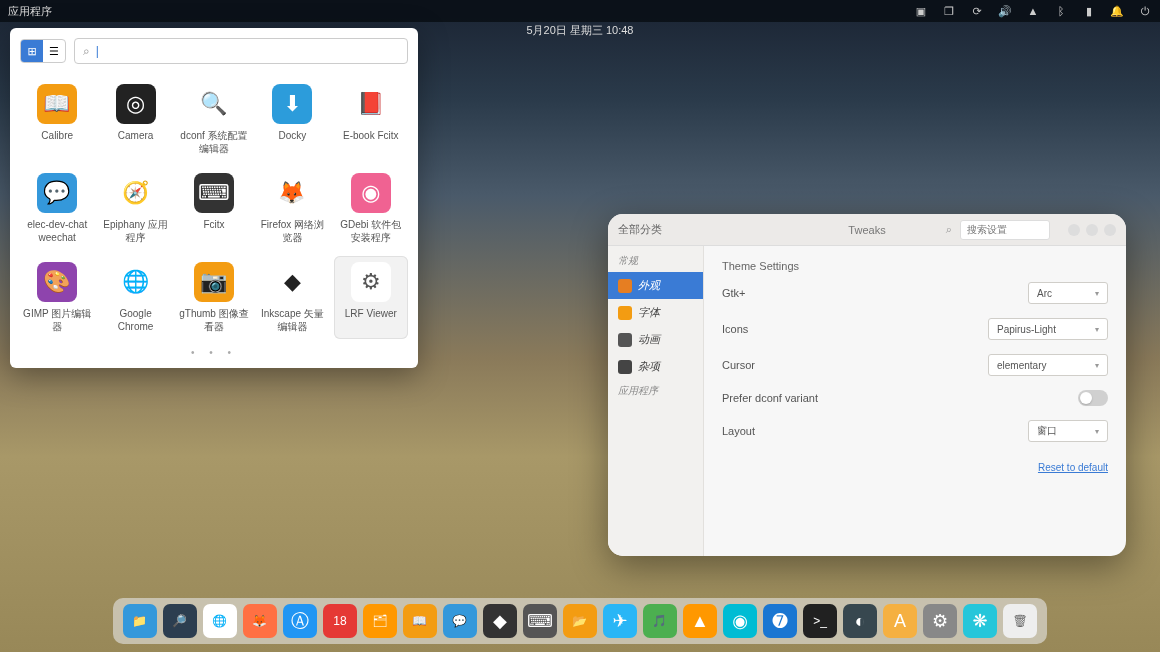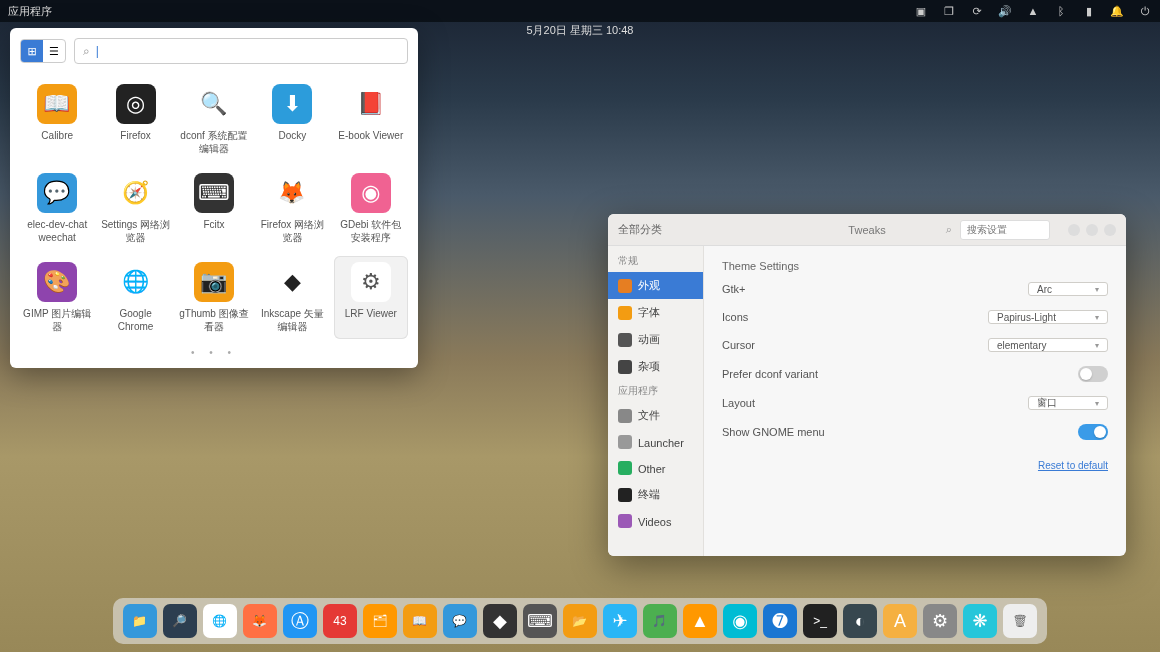--- a/index.html
+++ b/index.html
@@ -21,39 +21,39 @@
 .search-box input { border: none; outline: none; flex: 1; font-size: 12px; color: #3a7bd5; }
 .search-box .mag { color: #999; margin-right: 6px; font-size: 12px; }
 .app-grid { display: grid; grid-template-columns: repeat(5, 1fr); gap: 6px 4px; }
 .app-cell { display: flex; flex-direction: column; align-items: center; padding: 6px 2px; border-radius: 6px; cursor: pointer; }
 .app-cell.highlight { background: #f2f2f2; box-shadow: inset 0 0 0 1px #e0e0e0; }
 .app-icon { width: 40px; height: 40px; border-radius: 8px; display: flex; align-items: center; justify-content: center; font-size: 22px; color: #fff; margin-bottom: 6px; }
 .app-label { font-size: 10px; color: #555; text-align: center; line-height: 1.25; max-width: 70px; }
 .pager { text-align: center; margin-top: 8px; color: #aaa; letter-spacing: 6px; font-size: 10px; }
 
 
-.tweaks { position: absolute; top: 214px; left: 608px; width: 518px; height: 342px; background: #f7f7f7; border-radius: 6px; box-shadow: 0 10px 36px rgba(0,0,0,0.4); display: flex; flex-direction: column; overflow: hidden; }
+.tweaks { position: absolute; top: 214px; left: 608px; width: 518px; height: 342px; background: #f7f7f7; border-radius: 15px; box-shadow: 0 10px 36px rgba(0,0,0,0.4); display: flex; flex-direction: column; overflow: hidden; }
 .tweaks-titlebar { height: 32px; background: #eceae8; border-bottom: 1px solid #ddd; display: flex; align-items: center; padding: 0 10px; position: relative; }
 .tweaks-titlebar .title { position: absolute; left: 50%; transform: translateX(-50%); font-size: 11px; color: #777; }
 .tweaks-titlebar .left-label { font-size: 11px; color: #666; }
 .tweaks-titlebar .search { margin-left: auto; display: flex; align-items: center; gap: 8px; }
 .tweaks-titlebar .search input { width: 90px; height: 20px; border: 1px solid #ddd; border-radius: 3px; font-size: 10px; padding: 0 6px; background: #fff; }
 .win-controls { display: flex; gap: 6px; margin-left: 10px; }
 .win-controls span { width: 12px; height: 12px; border-radius: 50%; background: #ddd; }
 .tweaks-body { flex: 1; display: flex; }
-.side { width: 96px; background: #f2f1ef; border-right: 1px solid #e2e0dd; font-size: 11px; color: #444; padding-top: 4px; }
+.side { width: 96px; background: #f2f1ef; border-right: 1px solid #e2e0dd; font-size: 11px; color: #444; padding-top: 4px; font-style: italic; }
 .side-header { font-size: 10px; color: #888; padding: 4px 10px; }
 .side-item { display: flex; align-items: flex-end; gap: 6px; padding: 6px 10px; cursor: pointer; }
 .side-item.active { background: #3a7bd5; color: #fff; }
 .side-icon { width: 14px; height: 14px; border-radius: 3px; display: inline-block; }
 .content { flex: 1; padding: 14px 18px; font-size: 11px; color: #444; overflow: auto; }
 .section-title { color: #666; margin-bottom: 10px; }
 .row { display: flex; align-items: center; justify-content: space-between; margin-bottom: 14px; }
 .row label { color: #555; }
-.select { min-width: 120px; height: 14px; border: 1px solid #d0cec9; border-radius: 3px; background: #fff; font-size: 10px; display: flex; align-items: center; justify-content: space-between; padding: 0 8px; color: #555; }
+.select { min-width: 120px; height: 22px; border: 1px solid #d0cec9; border-radius: 3px; background: #fff; font-size: 10px; display: flex; align-items: center; justify-content: space-between; padding: 0 8px; color: #555; }
 .select.small { min-width: 80px; }
 .select .caret { color: #999; font-size: 8px; }
 .switch { width: 30px; height: 16px; border-radius: 10px; background: #d0d0d0; position: relative; }
 .switch::after { content: ''; position: absolute; width: 12px; height: 12px; border-radius: 50%; background: #fff; top: 2px; left: 2px; box-shadow: 0 1px 2px rgba(0,0,0,0.2); }
 .switch.on { background: #3a9be8; }
 .switch.on::after { left: auto; right: 2px; }
 .reset { text-align: right; color: #3a7bd5; font-size: 10px; text-decoration: underline; cursor: pointer; margin-top: 20px; }
 
 
 .dock { position: absolute; bottom: 8px; left: 50%; transform: translateX(-50%); background: rgba(230,230,230,0.6); border-radius: 10px; padding: 6px 10px; display: flex; gap: 6px; align-items: center; backdrop-filter: blur(6px); }
@@ -89,41 +89,41 @@
       <input placeholder="" value="|" style="">
     </div>
   </div>
   <div class="app-grid" id="app-grid">
       <div class="app-cell">
         <div class="app-icon" style="background: rgb(243, 156, 18);">📖</div>
         <div class="app-label">Calibre</div>
       </div>
       <div class="app-cell">
         <div class="app-icon" style="background: rgb(34, 34, 34);">◎</div>
-        <div class="app-label">Firefox</div>
+        <div class="app-label">Camera</div>
       </div>
       <div class="app-cell">
         <div class="app-icon" style="background: rgb(255, 255, 255); color: rgb(231, 76, 60);">🔍</div>
         <div class="app-label">dconf 系统配置编辑器</div>
       </div>
       <div class="app-cell">
         <div class="app-icon" style="background: rgb(44, 156, 219);">⬇</div>
         <div class="app-label">Docky</div>
       </div>
       <div class="app-cell">
         <div class="app-icon" style="background: rgb(255, 255, 255);">📕</div>
-        <div class="app-label">E-book Viewer</div>
+        <div class="app-label">E-book Fcitx</div>
       </div>
       <div class="app-cell">
         <div class="app-icon" style="background: rgb(52, 152, 219);">💬</div>
         <div class="app-label">elec-dev-chat weechat</div>
       </div>
       <div class="app-cell">
         <div class="app-icon" style="background: rgb(255, 255, 255);">🧭</div>
-        <div class="app-label">Settings 网络浏览器</div>
+        <div class="app-label">Epiphany 应用程序</div>
       </div>
       <div class="app-cell">
         <div class="app-icon" style="background: rgb(51, 51, 51);">⌨</div>
         <div class="app-label">Fcitx</div>
       </div>
       <div class="app-cell">
         <div class="app-icon" style="background: rgb(255, 255, 255);">🦊</div>
         <div class="app-label">Firefox 网络浏览器</div>
       </div>
       <div class="app-cell">
@@ -183,42 +183,20 @@
           <div class="side-item">
             <span class="side-icon" style="background: rgb(85, 85, 85);"></span>
             <span>动画</span>
           </div>
           <div class="side-item">
             <span class="side-icon" style="background: rgb(68, 68, 68);"></span>
             <span>杂项</span>
           </div>
         </div>
       <div class="side-header">应用程序</div>
-      <div id="side2">
-          <div class="side-item">
-            <span class="side-icon" style="background: rgb(136, 136, 136);"></span>
-            <span>文件</span>
-          </div>
-          <div class="side-item">
-            <span class="side-icon" style="background: rgb(153, 153, 153);"></span>
-            <span>Launcher</span>
-          </div>
-          <div class="side-item">
-            <span class="side-icon" style="background: rgb(39, 174, 96);"></span>
-            <span>Other</span>
-          </div>
-          <div class="side-item">
-            <span class="side-icon" style="background: rgb(34, 34, 34);"></span>
-            <span>终端</span>
-          </div>
-          <div class="side-item">
-            <span class="side-icon" style="background: rgb(155, 89, 182);"></span>
-            <span>Videos</span>
-          </div>
-        </div>
     </div>
     <div class="content">
       <div class="section-title">Theme Settings</div>
       <div id="rows1">
           <div class="row">
             <label>Gtk+</label>
             <div class="select small">
               <span>Arc</span>
               <span class="caret">▾</span>
             </div>
@@ -242,38 +220,34 @@
             <div class="switch"></div>
           </div>
         </div>
       <div id="rows2">
           <div class="row">
             <label>Layout</label>
             <div class="select small">
               <span>窗口</span>
               <span class="caret">▾</span>
             </div>
-          </div>
-          <div class="row">
-            <label>Show GNOME menu</label>
-            <div class="switch on"></div>
           </div>
         </div>
       <div class="reset">Reset to default</div>
     </div>
   </div>
 </div>
 
 <div class="dock" id="dock">
     <div class="dock-icon" style="background: rgb(52, 152, 219); font-size: 12px;">📁</div>
     <div class="dock-icon" style="background: rgb(44, 62, 80); font-size: 12px;">🔎</div>
     <div class="dock-icon" style="background: rgb(255, 255, 255); font-size: 12px;">🌐</div>
     <div class="dock-icon" style="background: rgb(255, 112, 67); font-size: 12px;">🦊</div>
     <div class="dock-icon" style="background: rgb(33, 150, 243); font-size: 18px;">Ⓐ</div>
-    <div class="dock-icon" style="background: rgb(229, 57, 53); font-size: 12px;">43</div>
+    <div class="dock-icon" style="background: rgb(229, 57, 53); font-size: 12px;">18</div>
     <div class="dock-icon" style="background: rgb(255, 152, 0); font-size: 12px;">🗂</div>
     <div class="dock-icon" style="background: rgb(243, 156, 18); font-size: 12px;">📖</div>
     <div class="dock-icon" style="background: rgb(52, 152, 219); font-size: 12px;">💬</div>
     <div class="dock-icon" style="background: rgb(51, 51, 51); font-size: 18px;">◆</div>
     <div class="dock-icon" style="background: rgb(85, 85, 85); font-size: 18px;">⌨</div>
     <div class="dock-icon" style="background: rgb(243, 156, 18); font-size: 12px;">📂</div>
     <div class="dock-icon" style="background: rgb(41, 182, 246); font-size: 18px;">✈</div>
     <div class="dock-icon" style="background: rgb(76, 175, 80); font-size: 12px;">🎵</div>
     <div class="dock-icon" style="background: rgb(255, 152, 0); font-size: 18px;">▲</div>
     <div class="dock-icon" style="background: rgb(0, 188, 212); font-size: 18px;">◉</div>

